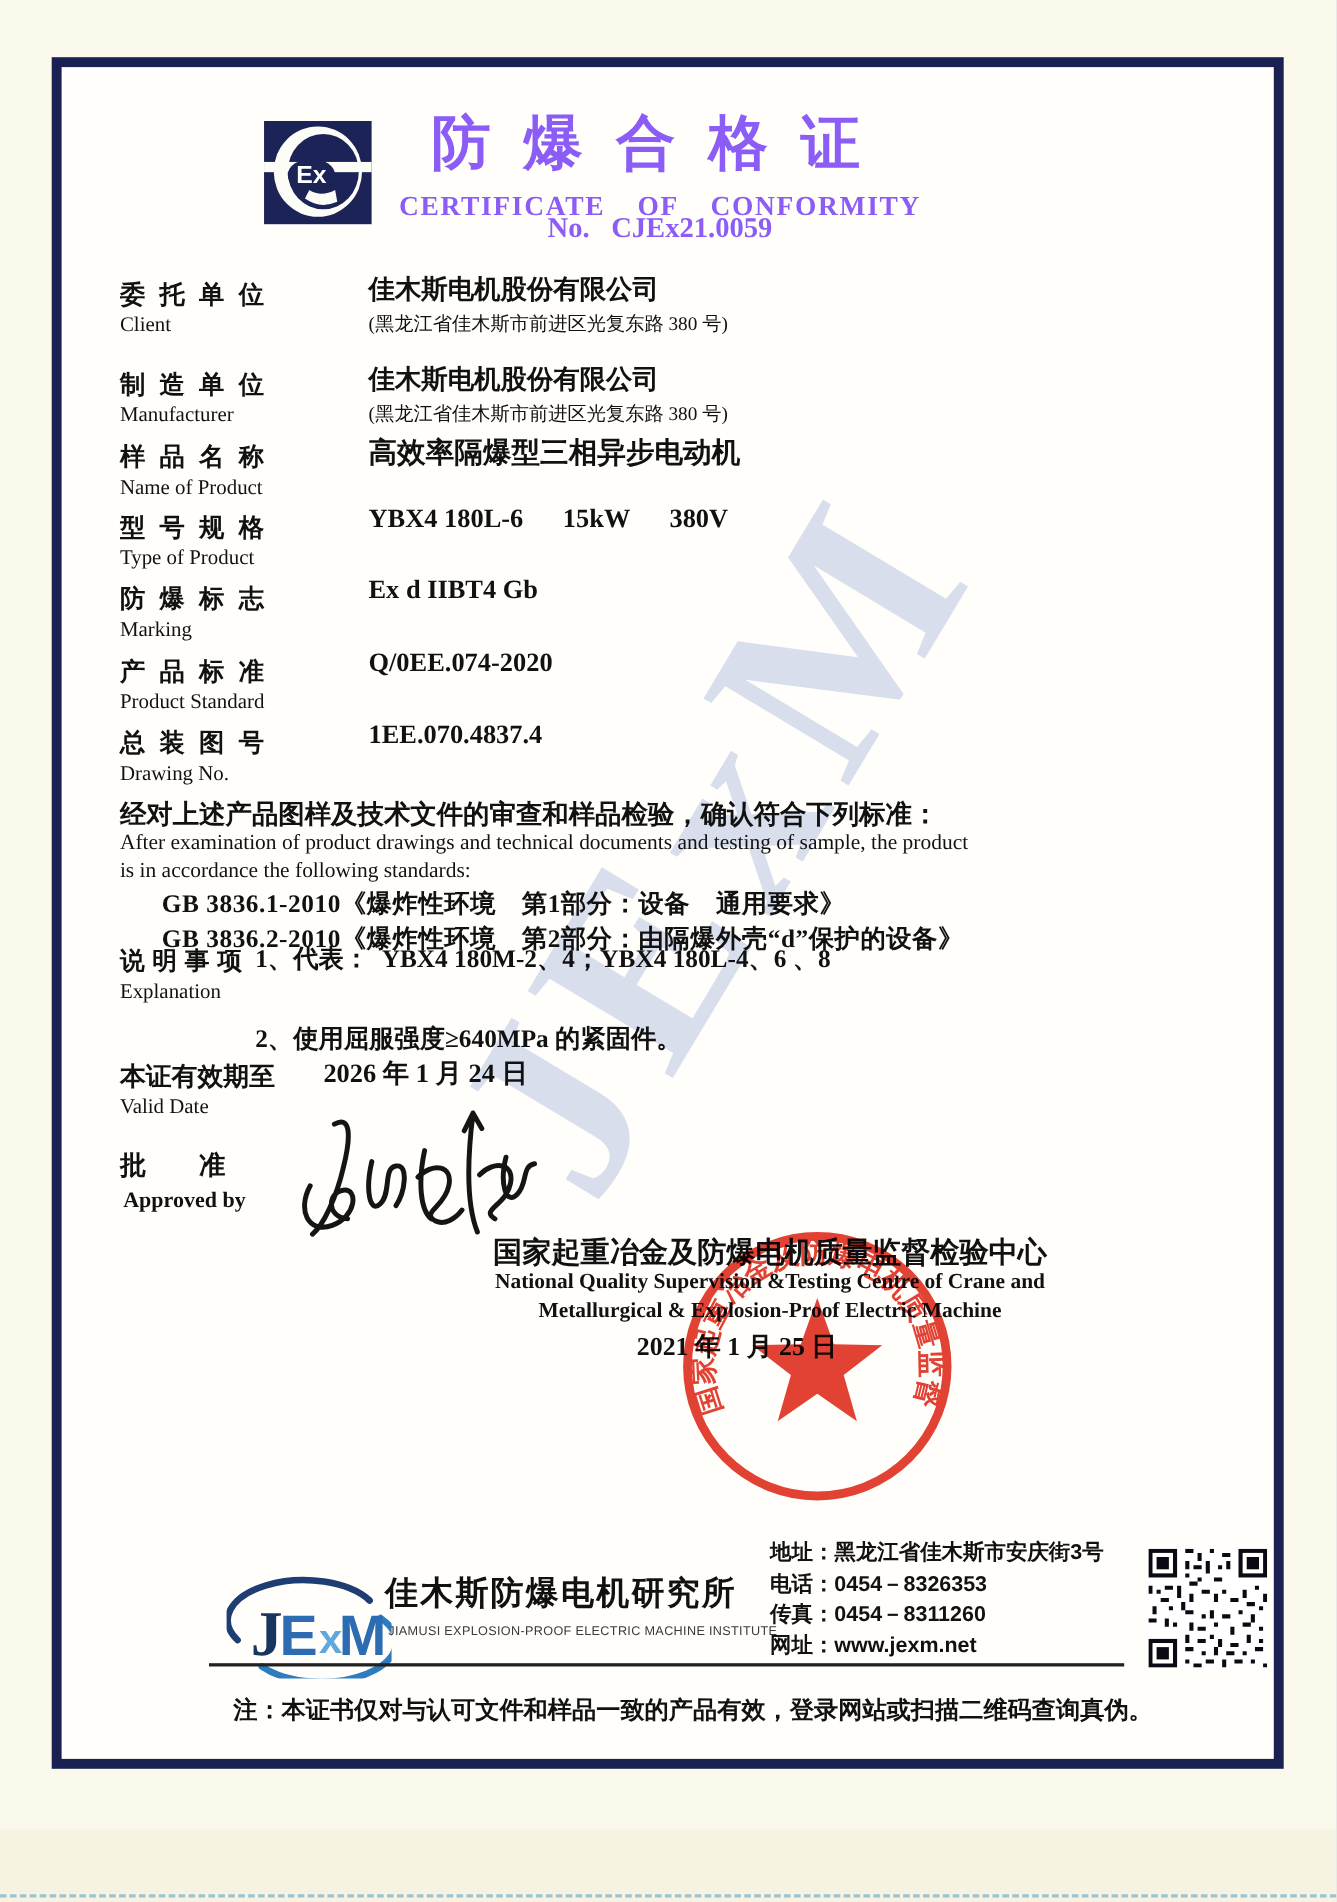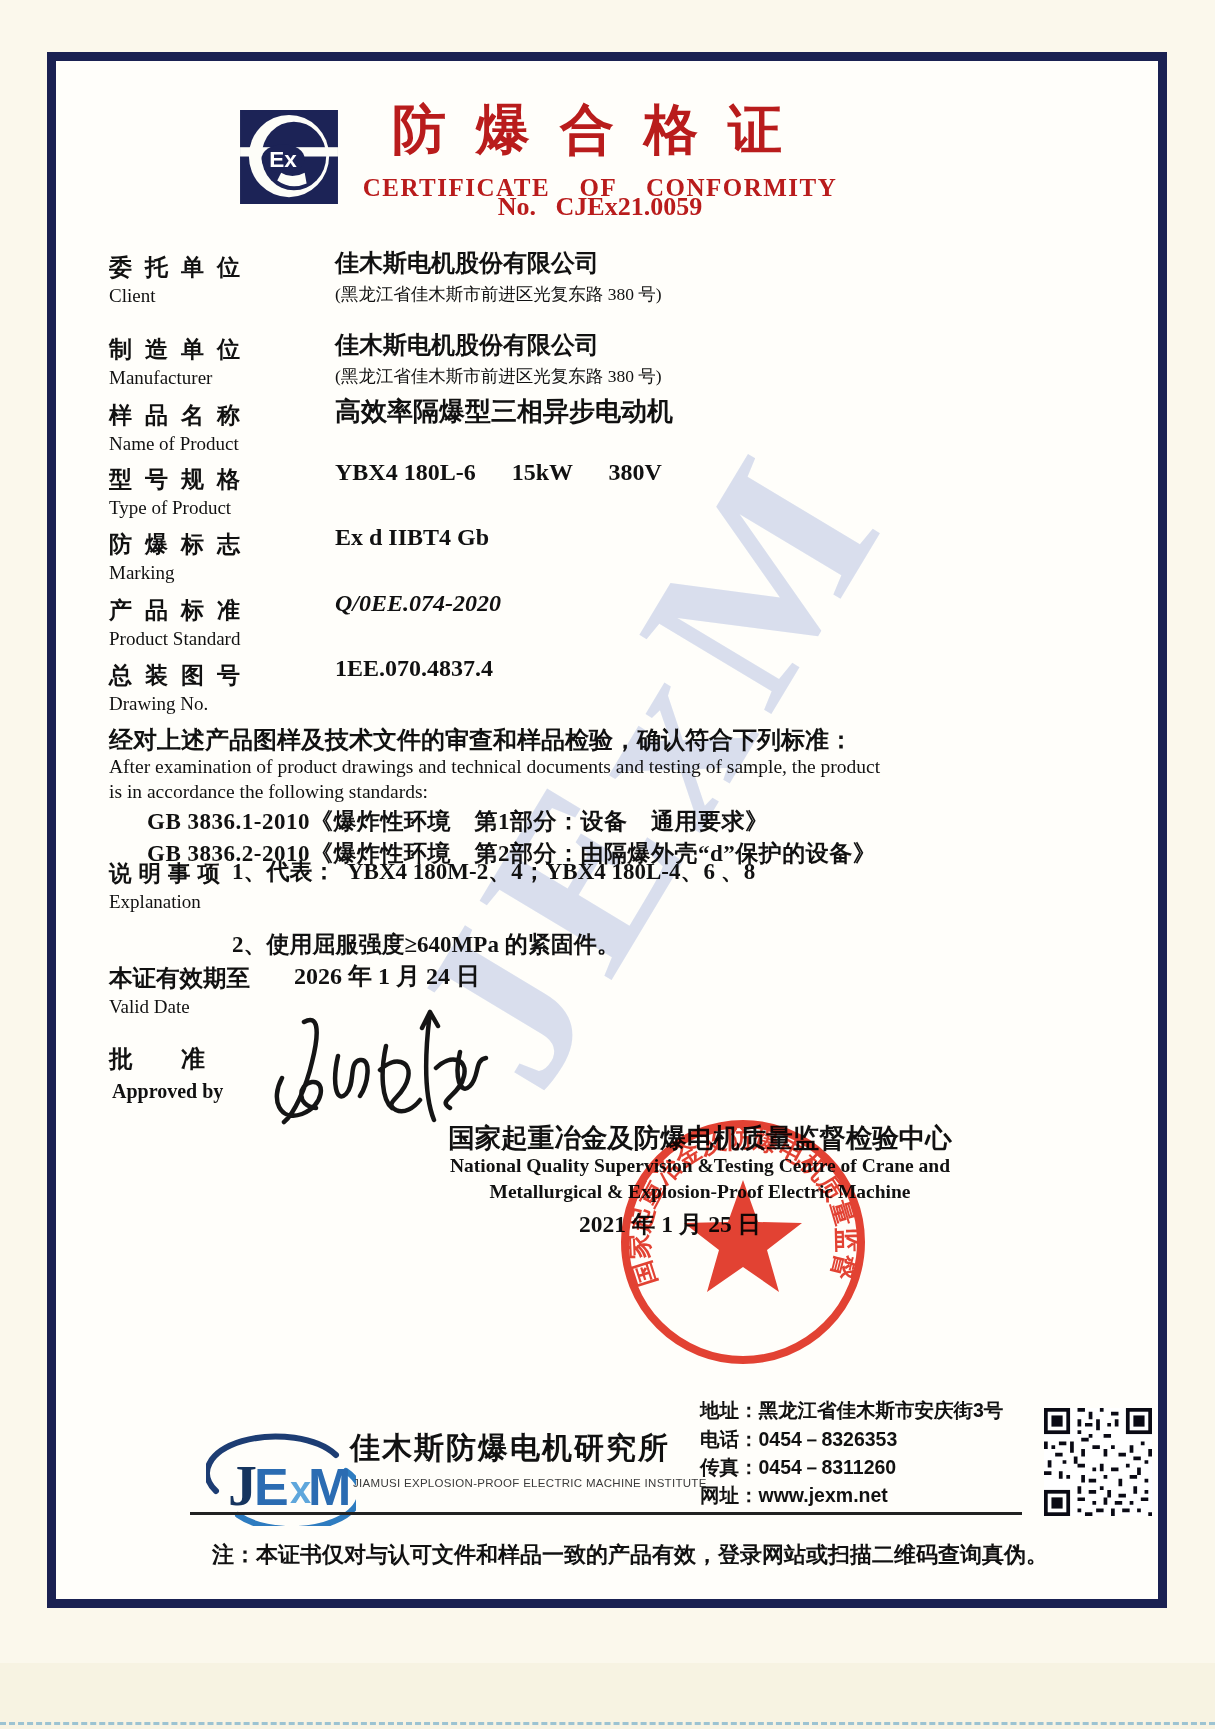--- a/index.html
+++ b/index.html
@@ -2,21 +2,21 @@
 <html><head>
 <meta charset="utf-8">
 <style>
   html,body{margin:0;padding:0;background:#ddd;}
   .page{position:relative;width:1215px;height:1729px;background:#fbf8ec;overflow:hidden;
         font-family:"Liberation Serif","DejaVu Serif",serif;color:#111;}
   .frame{position:absolute;left:47px;top:52px;width:1102px;height:1538px;
          border:9px solid #1a2152;background:#fffefa;z-index:0;}
   .abs{position:absolute;white-space:pre;}
   .z{z-index:2;}
-  .navy{color:#b91c1c;}
+  .navy{color:#8b5cf6;}
   .watermark{position:absolute;left:200px;top:635px;width:880px;height:250px;z-index:1;
              text-align:center;font-size:235px;font-weight:bold;letter-spacing:18px;
              color:#b4c0e2;opacity:.5;transform:rotate(-59deg);transform-origin:center;
              font-family:"Liberation Serif",serif;}
   .title{font-size:54px;font-weight:bold;letter-spacing:30px;}
   .cert-en{width:600px;text-align:center;font-size:25px;font-weight:bold;letter-spacing:1.5px;word-spacing:7px;}
   .cert-no{width:600px;text-align:center;font-size:26px;font-weight:bold;}
   .flabel{font-size:23px;font-weight:700;letter-spacing:13px;}
   .flabel-en{font-size:19px;text-align:right;}
   .fvalue{font-size:24px;font-weight:700;}
@@ -80,21 +80,21 @@
   <div class="abs z flabel" style="left:109px;top:464px;">型号规格</div>
   <div class="abs z flabel-en" style="left:109px;top:497px;">Type of Product</div>
   <div class="abs z fvalue" style="left:335px;top:459px;">YBX4 180L-6      15kW      380V</div>
 
   <div class="abs z flabel" style="left:109px;top:529px;">防爆标志</div>
   <div class="abs z flabel-en" style="left:109px;top:562px;">Marking</div>
   <div class="abs z fvalue" style="left:335px;top:524px;">Ex d IIBT4 Gb</div>
 
   <div class="abs z flabel" style="left:109px;top:595px;">产品标准</div>
   <div class="abs z flabel-en" style="left:109px;top:628px;">Product Standard</div>
-  <div class="abs z fvalue" style="left:335px;top:590px;font-style:italic;">Q/0EE.074-2020</div>
+  <div class="abs z fvalue" style="left:335px;top:590px;">Q/0EE.074-2020</div>
 
   <div class="abs z flabel" style="left:109px;top:660px;">总装图号</div>
   <div class="abs z flabel-en" style="left:109px;top:693px;">Drawing No.</div>
   <div class="abs z fvalue" style="left:335px;top:655px;text-align:right;">1EE.070.4837.4</div>
 
   <div class="abs z stmt-en" style="left:109px;top:756px;">After examination of product drawings and technical documents and testing of sample, the product</div>
   <div class="abs z stmt-cn" style="left:109px;top:724px;">经对上述产品图样及技术文件的审查和样品检验，确认符合下列标准：</div>
   <div class="abs z stmt-en" style="left:109px;top:781px;">is in accordance the following standards:</div>
   <div class="abs z gb" style="left:147px;top:806px;">GB 3836.1-2010《爆炸性环境　第1部分：设备　通用要求》</div>
   <div class="abs z gb" style="left:147px;top:838px;">GB 3836.2-2010《爆炸性环境　第2部分：由隔爆外壳“d”保护的设备》</div>

